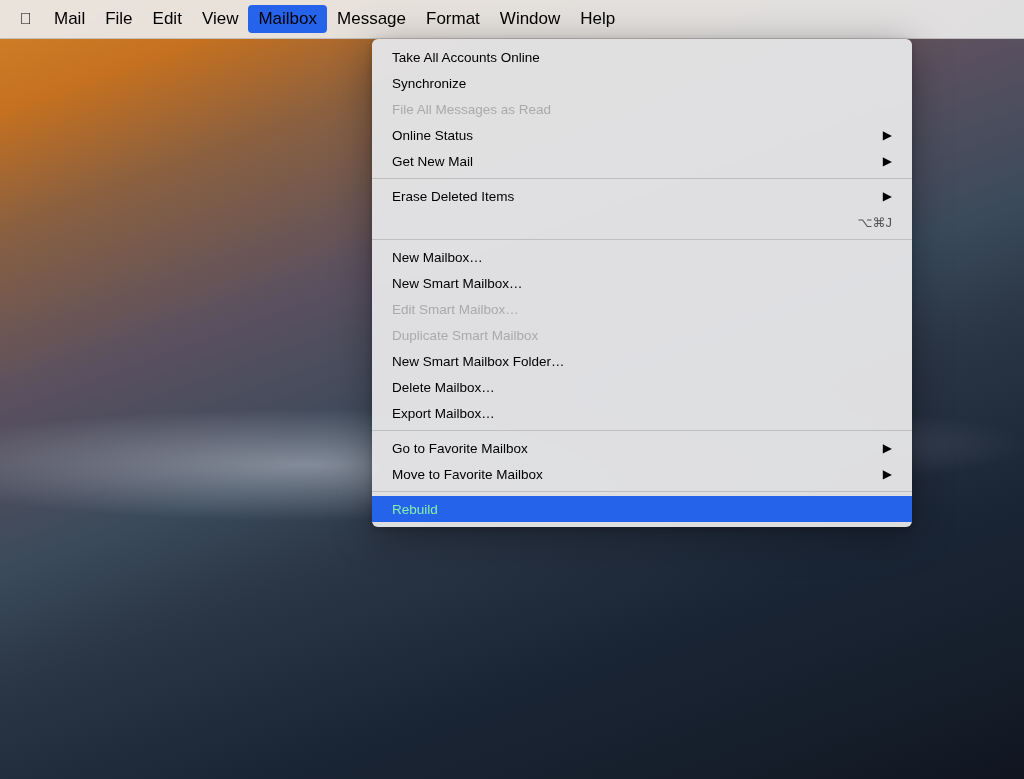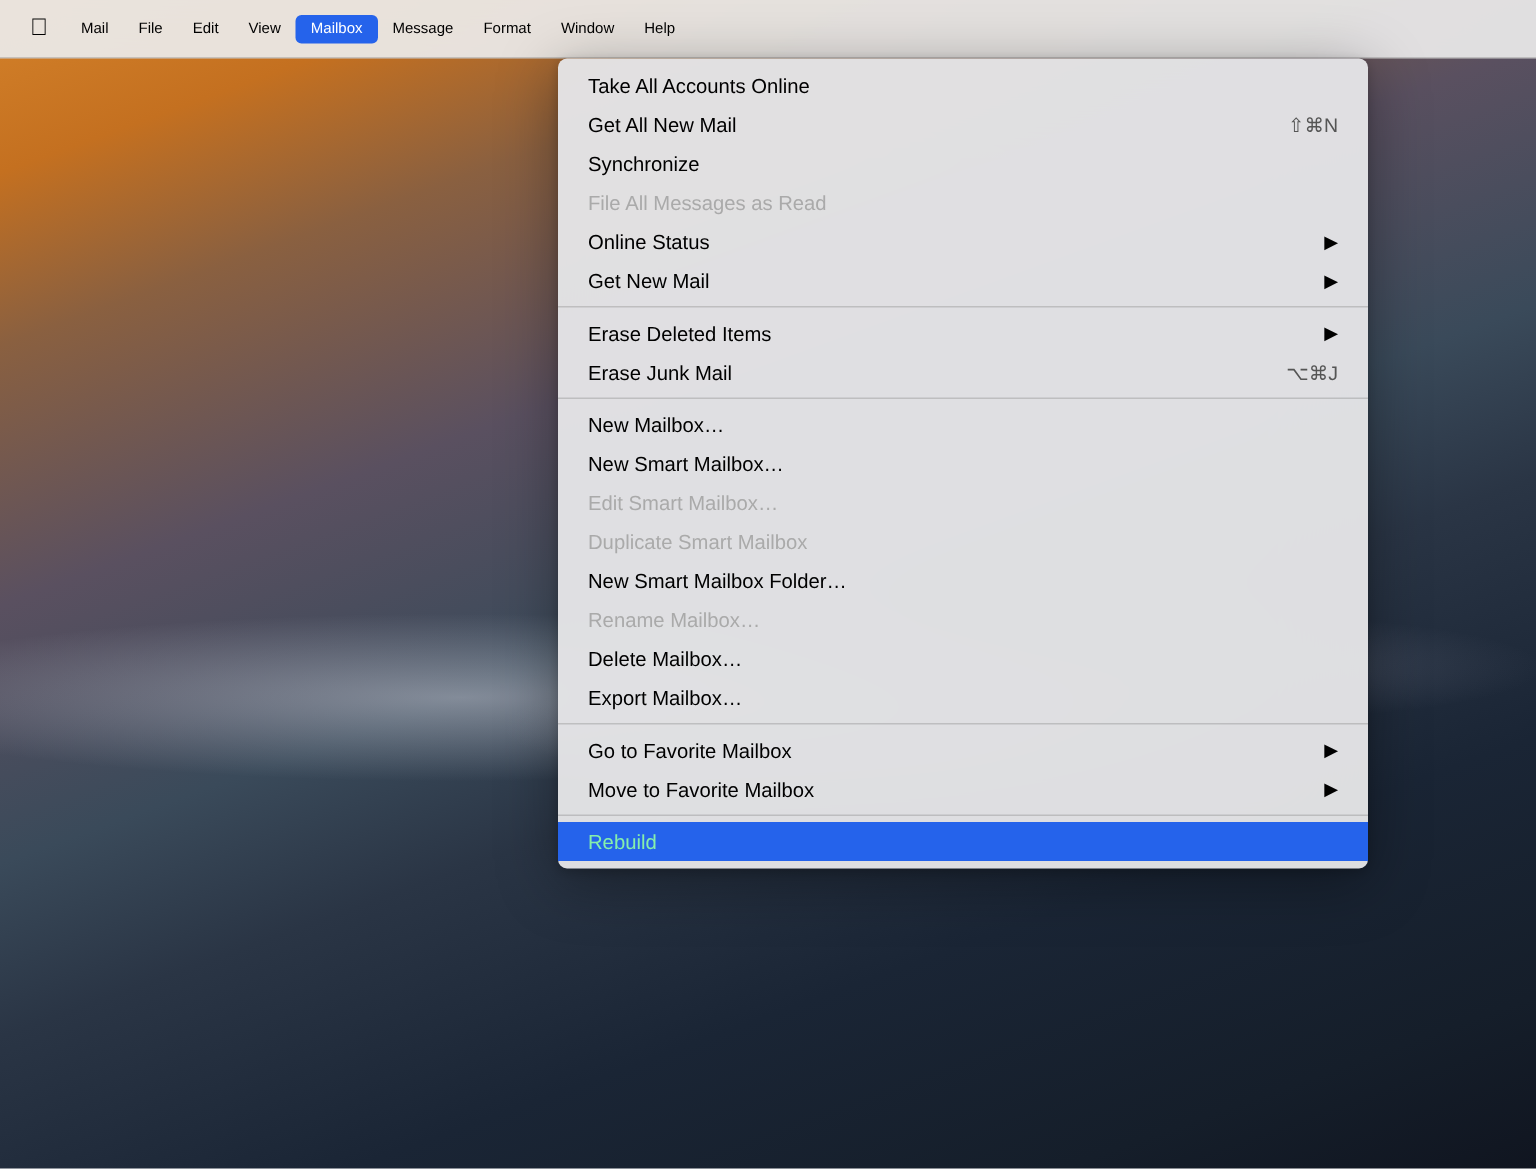--- a/index.html
+++ b/index.html
@@ -60,37 +60,37 @@
       backdrop-filter: blur(20px);
       display: flex;
       align-items: center;
       padding: 0 8px;
       z-index: 100;
       border-bottom: 1px solid rgba(0,0,0,0.15);
     }
 
     .menubar-item {
       padding: 4px 10px;
-      font-size: 10px;
+      font-size: 17px;
       font-weight: 400;
       color: #000;
       cursor: default;
       border-radius: 4px;
       white-space: nowrap;
     }
 
     .menubar-item.apple {
       font-size: 16px;
       font-weight: 600;
       padding: 4px 12px;
     }
 
     .menubar-item.active {
       background: #2563eb;
-      color: #ffffff;
+      color: #000000;
       text-align: center;
     }
 
     
     .dropdown {
       position: absolute;
       top: 39px;
       left: 372px;
       width: 540px;
       background: rgba(228, 228, 230, 0.97);
@@ -163,65 +163,57 @@
     <div class="menubar-item">Format</div>
     <div class="menubar-item">Window</div>
     <div class="menubar-item">Help</div>
   </div>
 
 <div class="dropdown">
     <div class="menu-item">
       <span class="menu-item-label">Take All Accounts Online</span>
     </div>
     <div class="menu-item">
-      <span class="menu-item-label">Get All New Mail</span>
-      <span class="shortcut">⇧⌘N</span>
-    </div>
-    <div class="menu-item">
       <span class="menu-item-label">Synchronize</span>
     </div>
     <div class="menu-item disabled">
       <span class="menu-item-label">File All Messages as Read</span>
     </div>
     <div class="menu-item">
       <span class="menu-item-label">Online Status</span>
       <span class="arrow">▶</span>
     </div>
     <div class="menu-item">
       <span class="menu-item-label">Get New Mail</span>
       <span class="arrow">▶</span>
     </div>
     <div class="menu-separator"></div>
     <div class="menu-item">
       <span class="menu-item-label">Erase Deleted Items</span>
       <span class="arrow">▶</span>
     </div>
     <div class="menu-item">
-      <span class="menu-item-label">Erase Junk Mail</span>
       <span class="shortcut">⌥⌘J</span>
     </div>
     <div class="menu-separator"></div>
     <div class="menu-item">
       <span class="menu-item-label">New Mailbox…</span>
     </div>
     <div class="menu-item">
       <span class="menu-item-label">New Smart Mailbox…</span>
     </div>
     <div class="menu-item disabled">
       <span class="menu-item-label">Edit Smart Mailbox…</span>
     </div>
     <div class="menu-item disabled">
       <span class="menu-item-label">Duplicate Smart Mailbox</span>
     </div>
     <div class="menu-item">
       <span class="menu-item-label">New Smart Mailbox Folder…</span>
     </div>
-    <div class="menu-item disabled">
-      <span class="menu-item-label">Rename Mailbox…</span>
-    </div>
     <div class="menu-item">
       <span class="menu-item-label">Delete Mailbox…</span>
     </div>
     <div class="menu-item">
       <span class="menu-item-label">Export Mailbox…</span>
     </div>
     <div class="menu-separator"></div>
     <div class="menu-item">
       <span class="menu-item-label">Go to Favorite Mailbox</span>
       <span class="arrow">▶</span>

